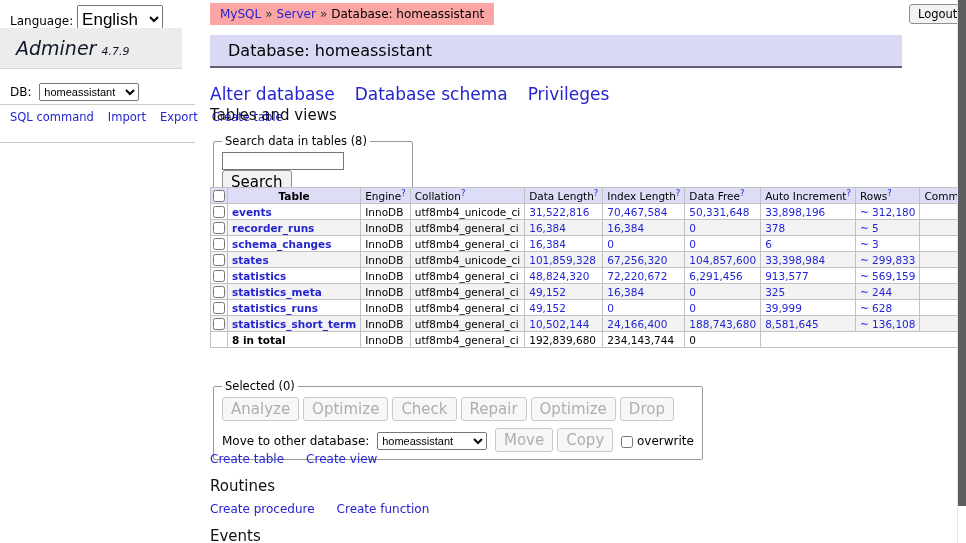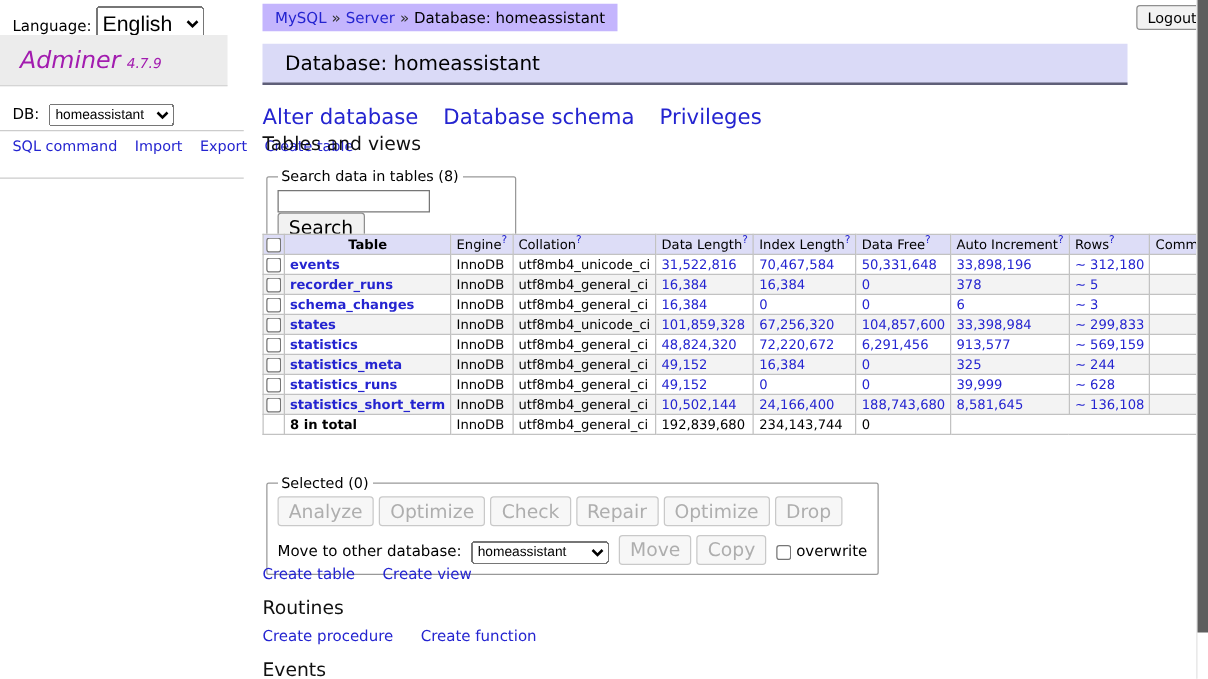--- a/index.html
+++ b/index.html
@@ -6,32 +6,32 @@
   html, body { width: 966px; height: 543px; background: #fff; overflow: hidden;
     font-family: "DejaVu Sans", "Liberation Sans", sans-serif; font-size: 12px; color: #000; }
   a { color: #2424d0; text-decoration: none; cursor: pointer; }
 
   
   #sidebar { position: absolute; left: 0; top: 0; width: 195px; height: 543px; background: #fff; }
   .lang-row { position: absolute; left: 10px; top: 5px; white-space: nowrap; }
   .lang-row select { width: 86px; font-size: 17px; height: 29px; }
   #app-title { position: absolute; left: 0; top: 28px; width: 182px; height: 41px;
     background: #ececec; border-bottom: 1px solid #d5d5d5; line-height: 41px; padding-left: 16px;
-    color: #a21caf; font-style: italic; font-size: 19px; white-space: nowrap; }
+    color: #0f172a; font-style: italic; font-size: 19px; white-space: nowrap; }
   #app-title .ver { font-size: 11px; font-style: italic; margin-left: 5px; }
   .db-row { position: absolute; left: 10px; top: 83px; white-space: nowrap; }
   .db-row select { width: 100px; font-size: 11px; height: 18px; margin-left: 4px; }
   .sb-hr { position: absolute; left: 0; width: 195px; border-top: 1px solid #ccc; }
   #sb-links { position: absolute; left: 10px; top: 110px; width: 176px; line-height: 14px; font-size: 11.5px; }
   #sb-links a { margin-right: 14px; white-space: nowrap; }
   #tbl-links { position: absolute; left: 10px; top: 151px; font-size: 11.5px; }
   #tbl-links a { display: block; line-height: 12.9px; white-space: nowrap; }
 
   
-  #breadcrumb { position: absolute; left: 210px; top: 3px; background: #c4b5fd;
+  #breadcrumb { position: absolute; left: 210px; top: 3px; background: #fca5a5;
     padding: 4px 10px; font-size: 12px; white-space: nowrap; }
   #breadcrumb .sep { color: #333; margin: 0 4px; }
   #logout-btn { position: absolute; left: 909px; top: 4px; font-size: 11.5px;
     padding: 2px 8px; background: #f2f2f2; border: 1px solid #8f8f8f; border-radius: 3px;
     font-family: inherit; cursor: pointer; }
 
   
   #h2bar { position: absolute; left: 210px; top: 35px; width: 692px; height: 33px;
     background: #dadaf7; border-bottom: 2px solid #5f5f78; line-height: 31px;
     padding-left: 18px; font-size: 16px; font-weight: normal; }

